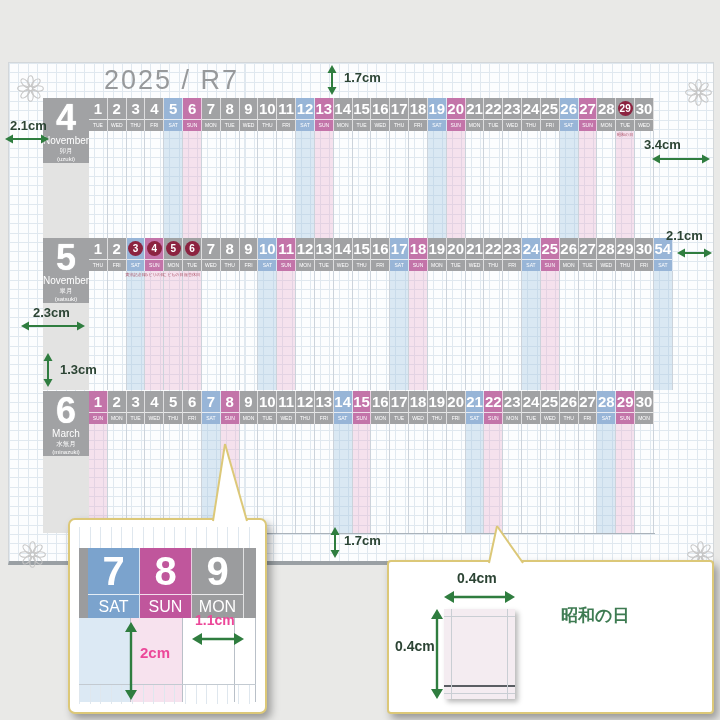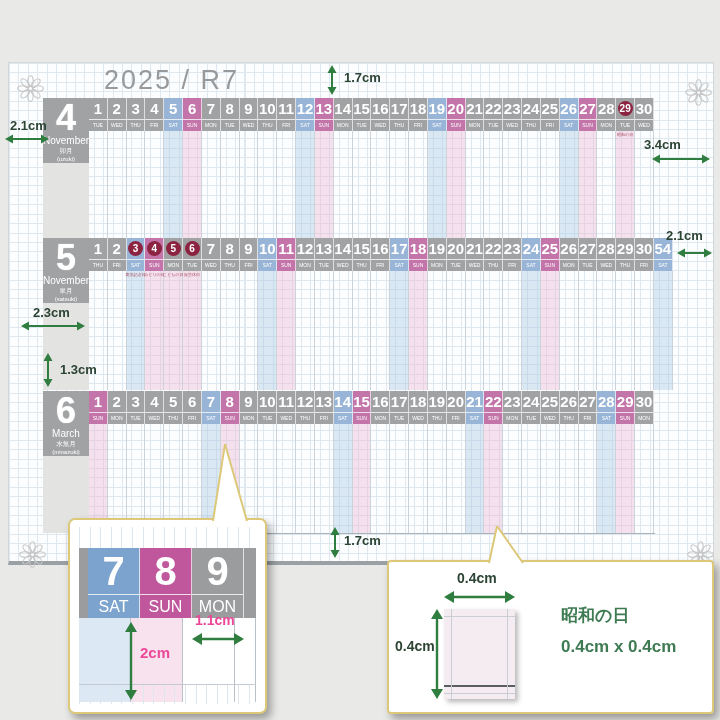--- a/index.html
+++ b/index.html
@@ -751,17 +751,16 @@
         <polygon points="71,7 61,1 61,13" fill="#2f7d3f"></polygon>
       </svg>
     <div class="cr-lbl" style="left:6px;top:76px">0.4cm</div>
     <svg class="arr" style="left:41px;top:47px" width="14" height="90">
         <line x1="7" y1="5" x2="7" y2="85" stroke="#2f7d3f" stroke-width="2.4"></line>
         <polygon points="7,0 1,10 13,10" fill="#2f7d3f"></polygon>
         <polygon points="7,90 1,80 13,80" fill="#2f7d3f"></polygon>
       </svg>
     <div class="cr-text">
       <div>昭和の日</div>
-      <div>0.4cm x 0.4cm</div>
     </div>
   </div>
 
 </div>
 
 </body></html>

